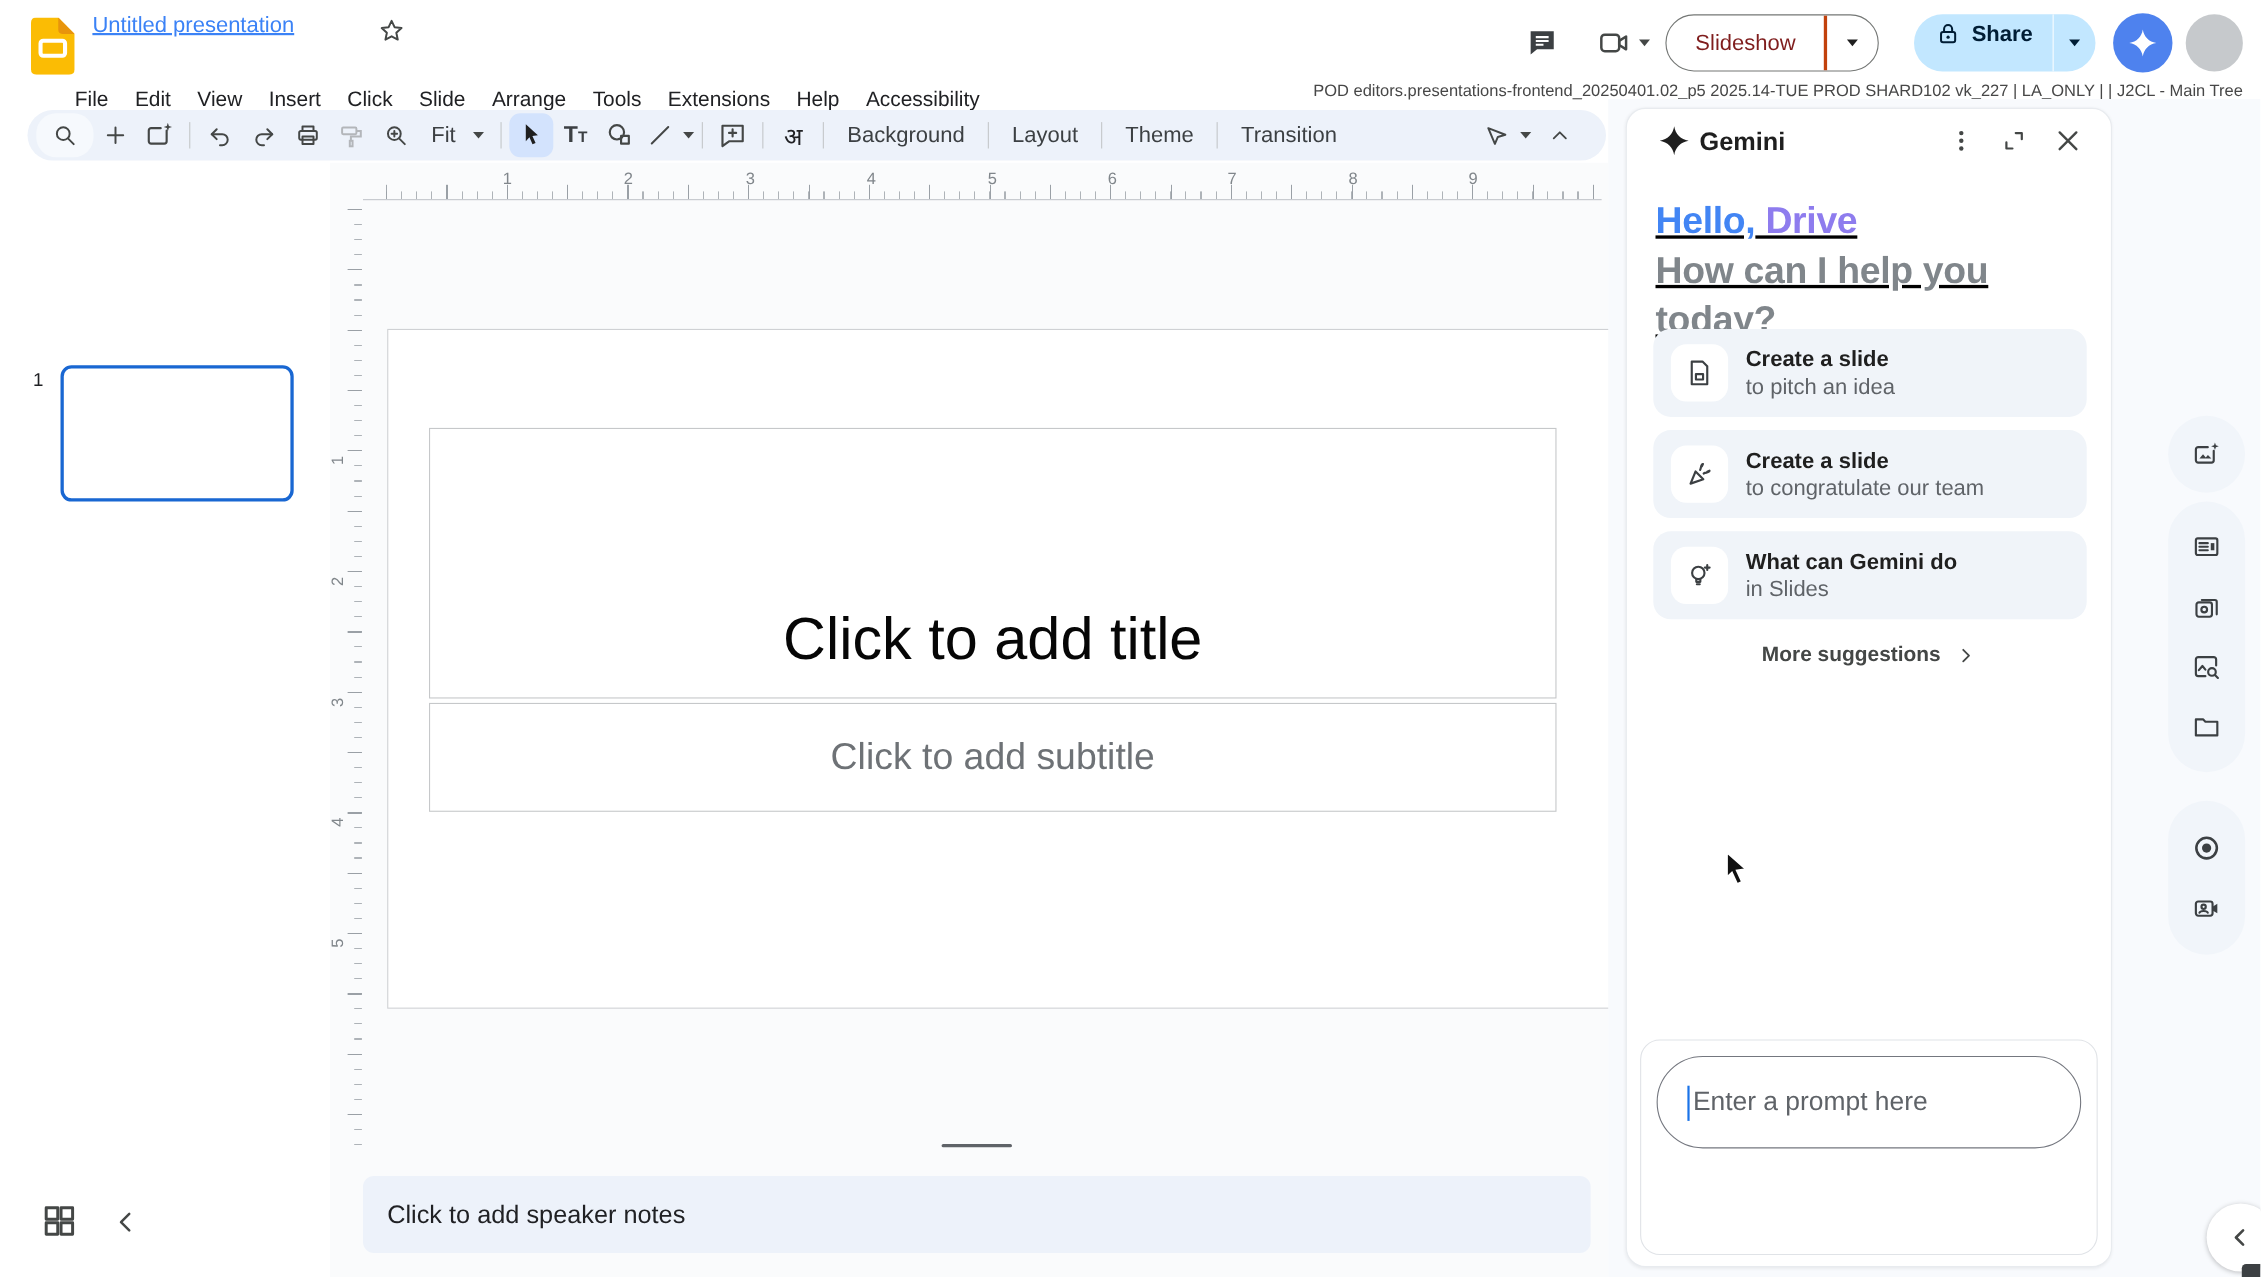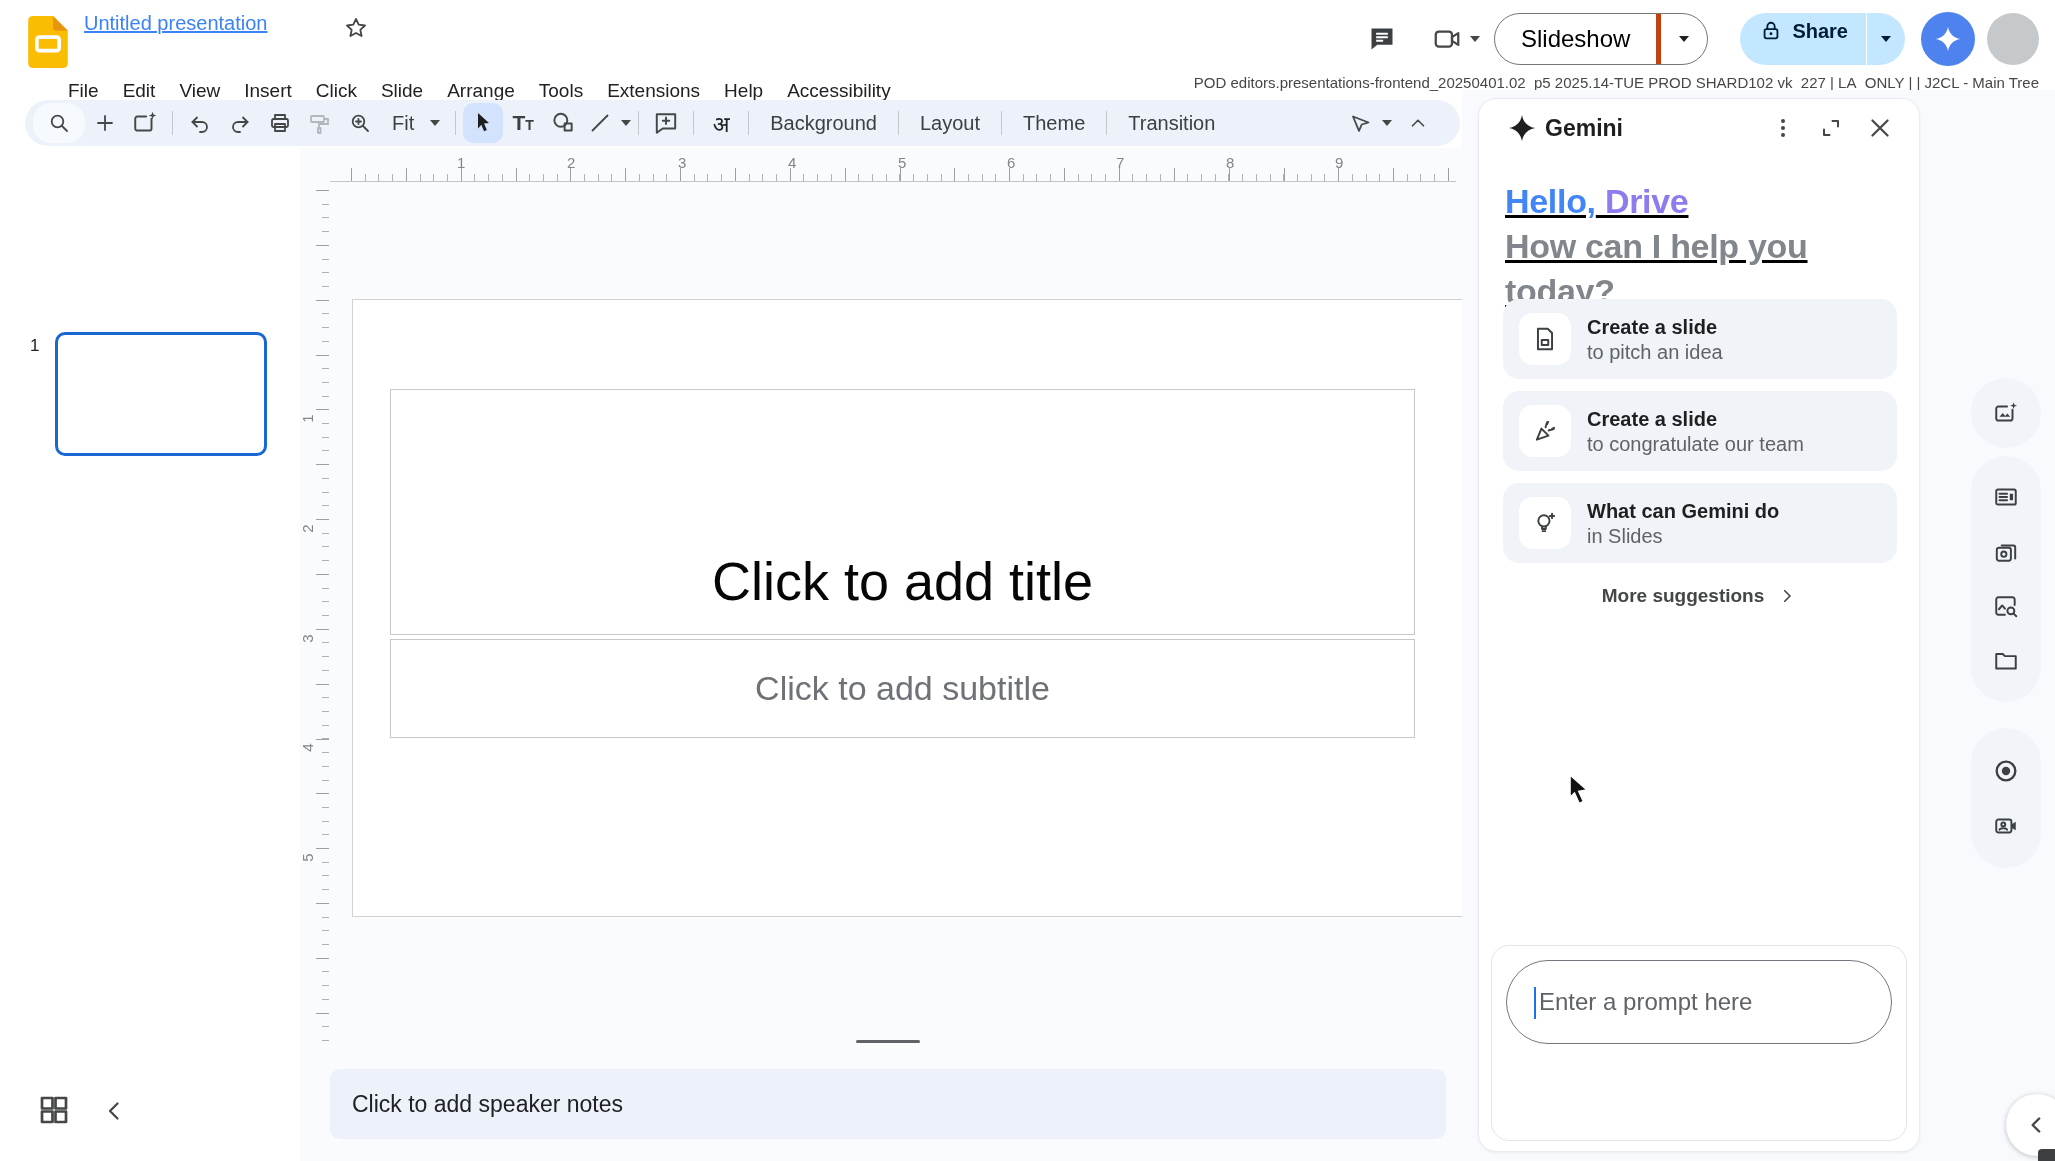--- a/index.html
+++ b/index.html
@@ -14,21 +14,21 @@
   .logo { position:absolute; left:28px; top:16px; }
   .doc-title { position:absolute; left:84px; top:12px; font-size:20px; color:#3b82f6;text-decoration:underline; }
   .star-btn { position:absolute; left:344px; top:16px; }
   .menubar { position:absolute; left:56px; top:46px; display:flex;margin-top:32px; }
   .menubar span { font-size:19px; color:#202124; padding:2px 12px; border-radius:8px; cursor:default; }
   .hdr-right { position:absolute; right:0; top:0; height:78px; display:flex; align-items:center; }
   .hdr-icon-btn { width:48px; height:48px; display:flex; align-items:center; justify-content:center; }
   .caret { width:0; height:0; border-left:5px solid transparent; border-right:5px solid transparent; border-top:6px solid #444746; }
   .cam-group { display:flex; align-items:center; gap:8px; margin:0 14px 0 26px; }
   .slideshow-btn { display:flex; align-items:stretch; height:52px; border:1px solid #747775; border-radius:26px; overflow:hidden; background:#fff; margin-right:32px; }
-  .slideshow-main { display:flex; align-items:center; padding:0 26px; font-size:24px; color:#000000; border-right:5px solid #c2410c; }
+  .slideshow-main { display:flex; align-items:center; padding:0 26px; font-size:20px; color:#7f1d1d; border-right:3px solid #c2410c; }
   .slideshow-drop { display:flex; align-items:center; padding:0 18px; }
   .share-btn { display:flex; align-items:stretch; height:52px; border-radius:26px; background:#c2e7ff; overflow:hidden; margin-right:16px; }
   .share-main { display:flex; align-items:center; gap:10px; padding:0 18px 16px 20px; border-right:1px solid rgba(255,255,255,.9); }
   .share-main span { font-size:20px; font-weight:bold; color:#001d35; }
   .share-drop { display:flex; align-items:center; padding:0 14px; }
   .share-drop .caret { border-top-color:#001d35; }
   .gem-circle { width:54px; height:54px; border-radius:50%; background:#4e82ee; display:flex; align-items:center; justify-content:center; margin-right:12px; }
   .avatar { width:52px; height:52px; border-radius:50%; background:#c6c9cc; margin-right:16px; }
   .debug-text { position:absolute; right:16px; top:74px; font-size:15px; color:#474747; white-space:nowrap; }
 

